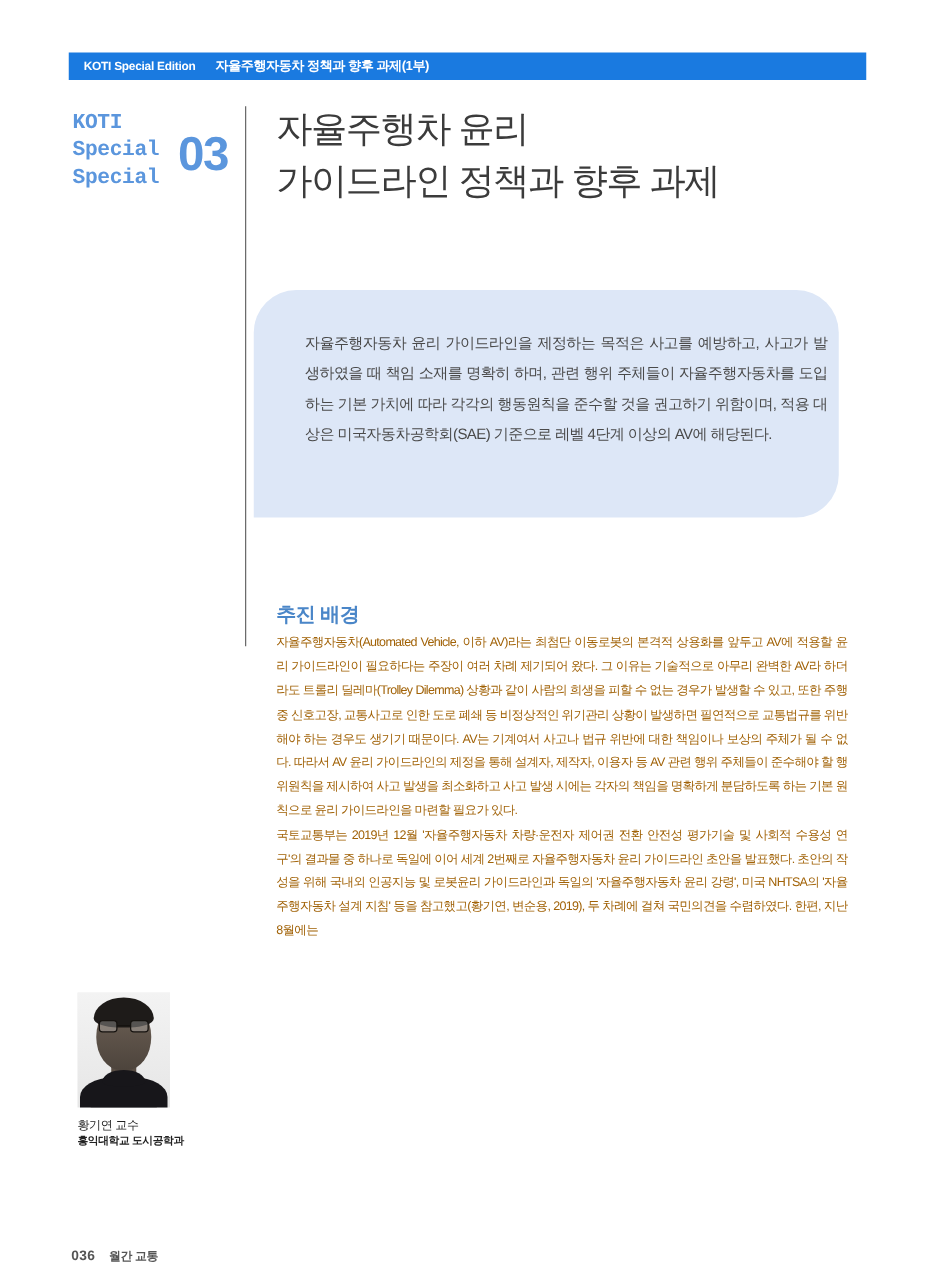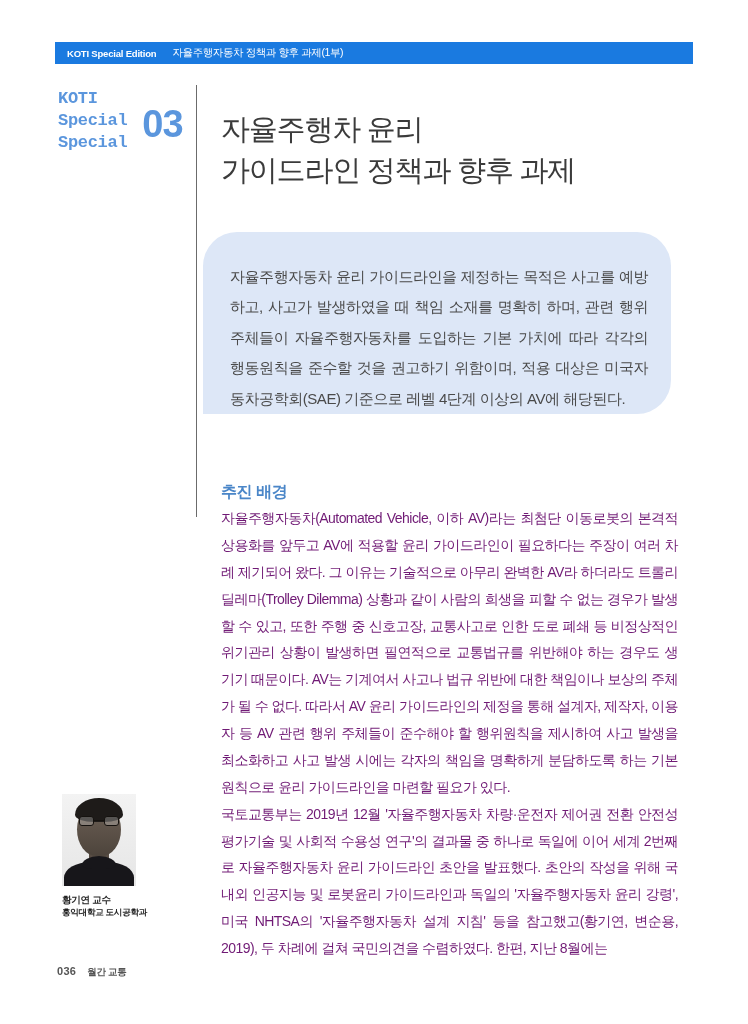--- a/index.html
+++ b/index.html
@@ -33,21 +33,21 @@
   }
   .header-brand {
     color: #ffffff;
     font-size: 9.5px;
     font-weight: bold;
     letter-spacing: -0.2px;
   }
   .header-title {
     color: #ffffff;
     font-size: 10.5px;
-    font-weight: normal;
+    font-weight: bold;
     margin-left: 16px;
     letter-spacing: -0.4px;
   }
 
   
   .edition-label {
     position: absolute;
     left: 58px;
     top: 88px;
     width: 130px;
@@ -79,21 +79,21 @@
     top: 85px;
     width: 1px;
     height: 432px;
     background: #6b6b6b;
   }
 
   
   .article-title {
     position: absolute;
     left: 221px;
-    top: 109px;
+    top: 84px;
     width: 470px;
     font-size: 29px;
     line-height: 1.42;
     color: #3b3b3b;
     letter-spacing: -1.2px;
     font-weight: normal;
   }
   .article-title div { white-space: nowrap; }
 
   
@@ -102,24 +102,24 @@
     left: 203px;
     top: 232px;
     width: 468px;
     height: 182px;
     background: #dde7f7;
     border-radius: 34px;
     border-bottom-left-radius: 0;
   }
   .callout-text {
     position: absolute;
-    left: 27px;
+    left: 41px;
     top: 30px;
     width: 418px;
-    font-size: 15px;
+    font-size: 12px;
     line-height: 2.03;
     color: #4a4a4a;
     letter-spacing: -0.45px;
     text-align: justify;
   }
 
   
   .section-heading {
     position: absolute;
     left: 221px;
@@ -129,23 +129,23 @@
     font-weight: bold;
     letter-spacing: -0.4px;
   }
 
   
   .body-copy {
     position: absolute;
     left: 221px;
     top: 505px;
     width: 457px;
-    font-size: 14px;
+    font-size: 10px;
     line-height: 1.92;
-    color: #701a75;
+    color: #a16207;
     letter-spacing: -0.55px;
     text-align: justify;
     text-justify: inter-character;
   }
   .body-copy p { margin: 0; text-indent: 0; }
 
   
   .author-photo {
     position: absolute;
     left: 62px;
@@ -230,40 +230,40 @@
     border-radius: 38% 38% 0 0 / 60% 60% 0 0;
     background: #17161a;
   }
 
   .author-name {
     position: absolute;
     left: 62px;
     top: 894px;
     width: 140px;
     font-size: 9.6px;
-    font-weight: bold;
+    font-weight: normal;
     color: #222;
     letter-spacing: -0.3px;
   }
   .author-affil {
     position: absolute;
     left: 62px;
     top: 907px;
     width: 160px;
     font-size: 8.6px;
     font-weight: bold;
     color: #222;
     letter-spacing: -0.3px;
   }
 
   
   .footer {
     position: absolute;
     left: 57px;
-    top: 965px;
+    top: 999px;
     display: flex;
     align-items: baseline;
     text-align: right;
   }
   .footer-page {
     font-size: 11px;
     color: #555;
     font-weight: bold;
     letter-spacing: 0.3px;
   }

